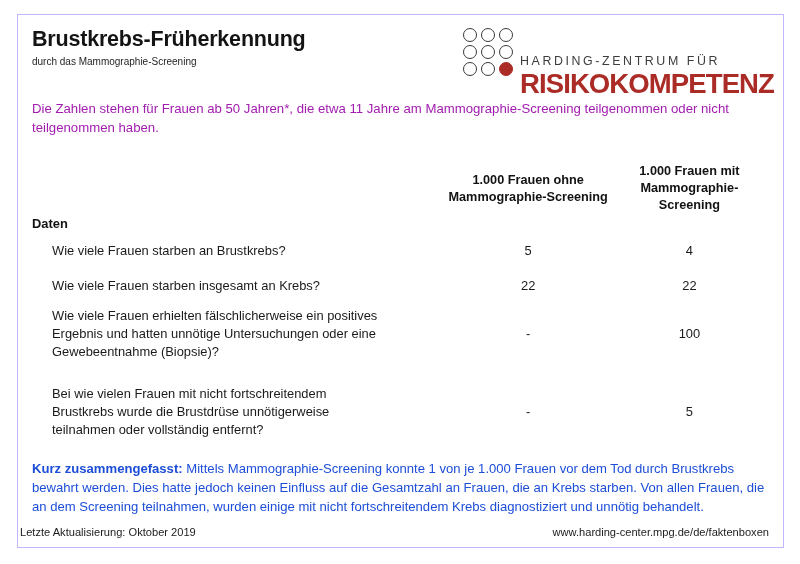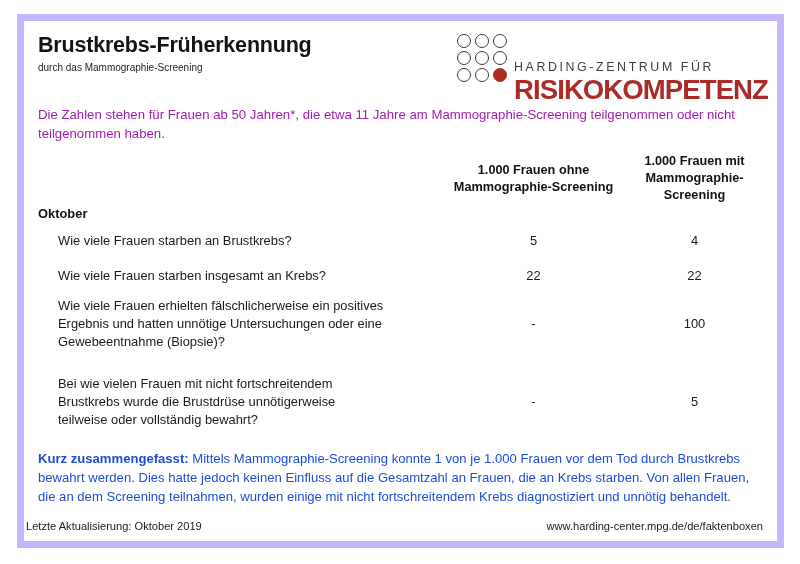--- a/index.html
+++ b/index.html
@@ -23,21 +23,21 @@
     background: #ffffff;
   }
 
   
   .factbox {
     position: absolute;
     left: 17px;
     top: 14px;
     width: 767px;
     height: 534px;
-    border: 7px solid #c4b5fd;
+    border: 1px solid #c4b5fd;
     box-sizing: border-box;
     background: #ffffff;
   }
 
   .inner {
     position: absolute;
     left: 0; top: 0; right: 0; bottom: 0;
     padding: 10px 14px 0 14px;
     box-sizing: border-box;
   }
@@ -116,21 +116,21 @@
     line-height: 1.42;
     margin-top: 13px;
     max-width: 736px;
     color: #a21caf;
   }
 
   
   .tbl {
     width: 100%;
     border-collapse: collapse;
-    margin-top: 10px;
+    margin-top: 26px;
     table-layout: fixed;
   }
   .tbl td, .tbl th {
     padding: 0;
     vertical-align: middle;
   }
   .col-label { width: 414px; }
   .col-a     { width: 163px; }
   .col-b     { width: 159px; }
 
@@ -249,21 +249,21 @@
             </th>
             <th class="colhead">
               <div>1.000 Frauen mit</div>
               <div>Mammographie-Screening</div>
             </th>
           </tr>
         </thead>
         <tbody>
 
           <tr class="section-head">
-            <td>Oktober</td>
+            <td>Daten</td>
             <td></td>
             <td></td>
           </tr>
 
           <tr class="qrow">
             <td class="q">Wie viele Frauen starben an Brustkrebs?</td>
             <td class="num">5</td>
             <td class="num">4</td>
           </tr>
 
@@ -293,21 +293,21 @@
           <tr class="spacer">
               <td></td>
               <td></td>
               <td></td>
             </tr>
 
           <tr class="qrow multiline">
             <td class="q">
               <div>Bei wie vielen Frauen mit nicht fortschreitendem</div>
               <div>Brustkrebs wurde die Brustdrüse unnötigerweise</div>
-              <div>teilweise oder vollständig bewahrt?</div>
+              <div>teilnahmen oder vollständig entfernt?</div>
             </td>
             <td class="num">-</td>
             <td class="num">5</td>
           </tr>
         </tbody>
       </table>
 
 
       <div class="summary"><b>Kurz zusammengefasst:</b><span> Mittels Mammographie-Screening konnte 1 von je 1.000 Frauen vor dem Tod durch Brustkrebs bewahrt werden. Dies hatte jedoch keinen Einfluss auf die Gesamtzahl an Frauen, die an Krebs starben. Von allen Frauen, die an dem Screening teilnahmen, wurden einige mit nicht fortschreitendem Krebs diagnostiziert und unnötig behandelt.</span></div>
 

